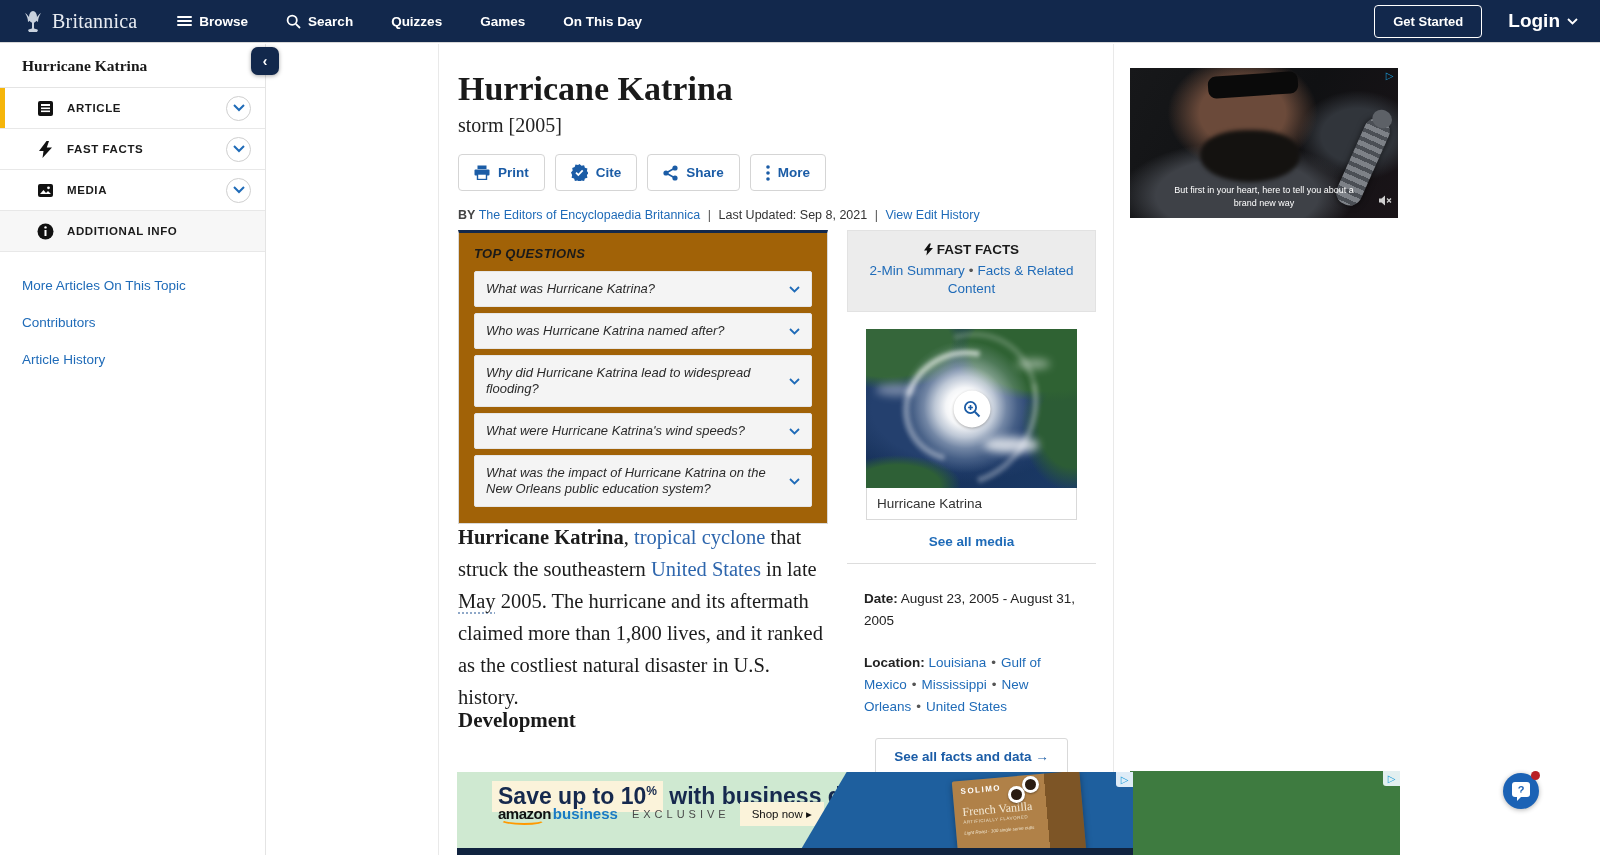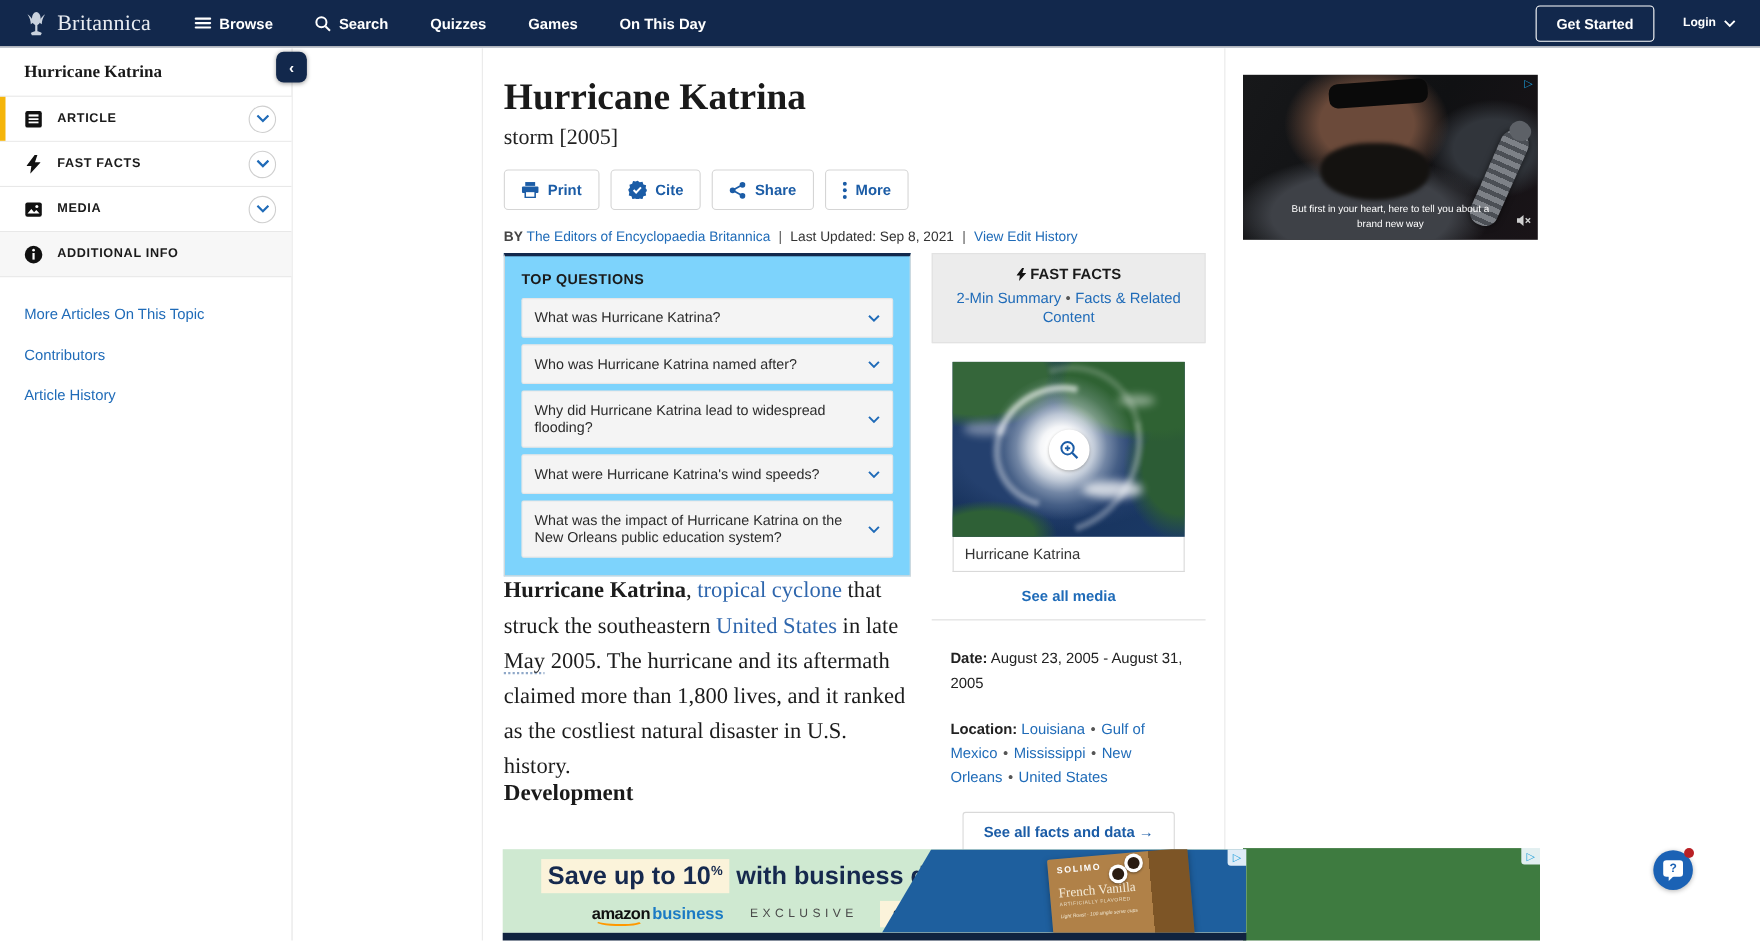--- a/index.html
+++ b/index.html
@@ -10,35 +10,35 @@
   .nav { position:absolute; left:0; top:0; width:1600px; height:43px;
          background:#12284c; display:flex; align-items:center; padding:0 22px;
          border-bottom:1px solid #d8d8d8; z-index:50; }
   .brand { display:flex; align-items:center; gap:8px; margin-right:40px; cursor:pointer; }
   .brand-name { color:#e8ecf2; font-family:"Liberation Serif", serif; font-size:20px; letter-spacing:.2px; }
   .nav-item { color:#fff; font-size:13.5px; font-weight:bold; margin-right:38px;
               display:flex; align-items:center; gap:7px; cursor:pointer; }
   .nav-right { margin-left:auto; display:flex; align-items:center; gap:26px; }
   .btn-getstarted { color:#fff; font-size:13px; font-weight:bold; border:1.5px solid #fff;
                     border-radius:4px; padding:8px 18px; background:transparent; cursor:pointer; }
-  .login { color:#fff; font-size:11px; font-weight:bold; display:flex; align-items:center; gap:7px; cursor:pointer; }
+  .login { color:#fff; font-size:19px; font-weight:bold; display:flex; align-items:center; gap:7px; cursor:pointer; }
   .hamburger { width:15px; height:11px; display:inline-block; position:relative; }
   .hamburger span { position:absolute; left:0; width:100%; height:2.2px; background:#fff; border-radius:1px; }
   .hamburger span:nth-child(1){top:0}.hamburger span:nth-child(2){top:4.4px}.hamburger span:nth-child(3){top:8.8px}
 
   
   .sidebar { position:absolute; left:0; top:44px; width:266px; background:#fff;
              border-right:1px solid #e4e4e4; height:811px; }
   .sb-title-row { position:relative; height:44px; display:flex; align-items:center;
                   padding:0 22px; border-bottom:1px solid #e4e4e4; }
   .sb-title { font-family:"Liberation Serif", serif; font-weight:bold; font-size:15.5px; color:#181818; }
   .sb-collapse { position:absolute; right:-14px; top:3px; width:28px; height:28px; background:#12284c;
                  border:none; border-radius:7px; color:#fff; font-size:14px; font-weight:bold;
                  box-shadow:0 1px 4px rgba(0,0,0,.35); cursor:pointer; z-index:60; }
-  .sb-item { height:41px; display:flex; align-items:center; padding:0 14px 0 22px;
+  .sb-item { height:41px; display:flex; align-items:center; padding:0 14px 0 37px;
              border-bottom:1px solid #e8e8e8; position:relative; cursor:pointer; background:#fff; }
   .sb-item.active::before { content:""; position:absolute; left:0; top:0; bottom:0; width:5px; background:#f5b50a; }
   .sb-item.muted { background:#f7f7f7; }
   .sb-ico { width:17px; height:17px; margin-right:13px; flex:none; display:flex; align-items:center; justify-content:center; }
   .sb-label { font-size:11.5px; font-weight:bold; letter-spacing:.6px; color:#1a1a1a; }
   .sb-chev { margin-left:auto; width:25px; height:25px; border:1px solid #cfcfcf; border-radius:50%;
              background:#fff; display:flex; align-items:center; justify-content:center; cursor:pointer; }
   .sb-links { padding:26px 22px; }
   .sb-link { display:block; color:#1f6bb8; font-size:13.5px; margin-bottom:22px; cursor:pointer; text-decoration:none; }
 
@@ -51,21 +51,21 @@
   .actions { display:flex; gap:10px; margin-top:17px; }
   .act-btn { display:flex; align-items:center; gap:8px; background:#fff; border:1px solid #d5d5d5;
              border-radius:4px; padding:9px 15px; color:#1b5ca6; font-size:13.5px; font-weight:bold; cursor:pointer; }
   .byline { margin-top:17px; font-size:12.5px; color:#333; }
   .byline .by { font-weight:bold; color:#444; }
   .byline a { color:#1f6bb8; text-decoration:none; cursor:pointer; }
   .byline .sep { color:#555; margin:0 4px; }
 
   
   .tq-box { position:absolute; left:19px; top:186px; width:370px; border:1px solid #d9d9d9;
-            border-top:3px solid #12284c; background:#7dd3fc; padding:13px 15px 10px; }
+            border-top:3px solid #12284c; background:#a16207; padding:13px 15px 10px;font-style:italic; }
   .tq-head { font-size:13px; font-weight:bold; letter-spacing:.4px; color:#1a1a1a; margin-bottom:10px; }
   .tq-item { background:#f4f4f4; border:1px solid #e6e6e6; border-radius:2px; margin-bottom:6px;
              padding:9px 11px; display:flex; align-items:center; gap:8px; cursor:pointer; }
   .tq-text { font-size:13px; color:#2b2b2b; line-height:16px; flex:1; }
   .tq-chev { color:#1f6bb8; flex:none; }
 
   
   .intro { position:absolute; left:19px; top:477px; width:376px;
            font-family:"Liberation Serif", serif; font-size:20.5px; line-height:32px; color:#1c1c1c; }
   .intro b { font-weight:bold; }
@@ -147,21 +147,21 @@
                         border-top-color:#fff; border-left-color:#fff; }
   .chat-dot { position:absolute; right:-1px; top:-2px; width:9px; height:9px; border-radius:50%; background:#b92025; }
 
   
   .banner { position:absolute; left:457px; top:772px; width:676px; height:76px; background:#cfe9d1;
             overflow:hidden; cursor:pointer; z-index:20; }
   .banner-strip { position:absolute; left:457px; top:848px; width:676px; height:7px; background:#10233f; z-index:20; }
   .bn-headline { position:absolute; left:35px; top:11px; font-size:23px; font-weight:bold; color:#16294e; white-space:nowrap; }
   .bn-hl { background:#fbf3da; padding:2px 6px 3px; }
   .bn-hl sup { font-size:12px; }
-  .bn-row2 { position:absolute; left:41px; top:47px; display:flex; align-items:center; gap:20px;margin-left:40px; }
+  .bn-row2 { position:absolute; left:41px; top:30px; display:flex; align-items:center; gap:10px; }
   .amazon-word { font-size:15px; font-weight:bold; color:#111; letter-spacing:-.5px; position:relative; }
   .amazon-word::after { content:""; position:absolute; left:2px; right:6px; bottom:-3px; height:6px;
                         border:2px solid transparent; border-bottom:2px solid #f90; border-radius:0 0 60% 70%; }
   .business-word { font-size:15px; font-weight:bold; color:#1a7ac4; margin-left:2px; }
   .exclusive { font-size:11px; letter-spacing:4px; color:#4a4a4a; margin-left:4px; }
   .shopnow { background:#fbf3da; border:none; font-size:11.5px; color:#111; padding:5px 12px; cursor:pointer; }
   .bn-blue { position:absolute; right:0; top:0; width:345px; height:76px; background:#1e5f9e;
              clip-path:polygon(17% 0, 100% 0, 100% 100%, 4% 100%); }
   .bn-box { position:absolute; right:50px; top:4px; width:128px; height:80px; transform:rotate(-5deg);
             background:linear-gradient(90deg,#b08148 0 72%, #7d5526 72% 100%);

